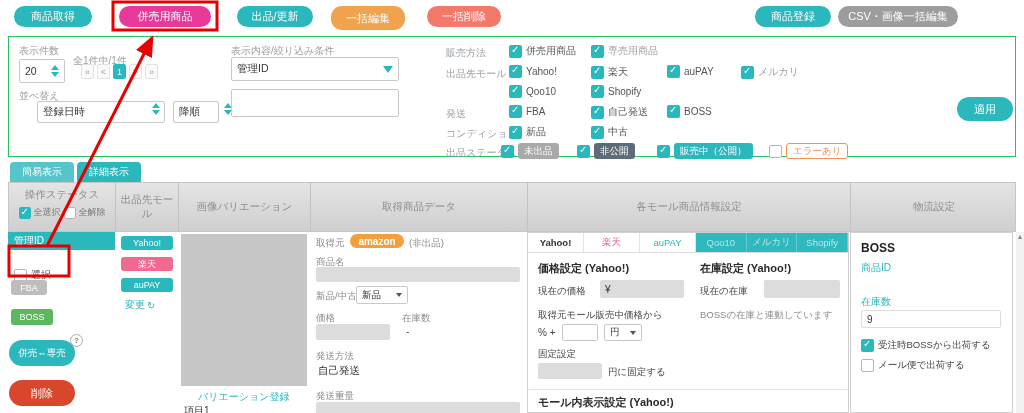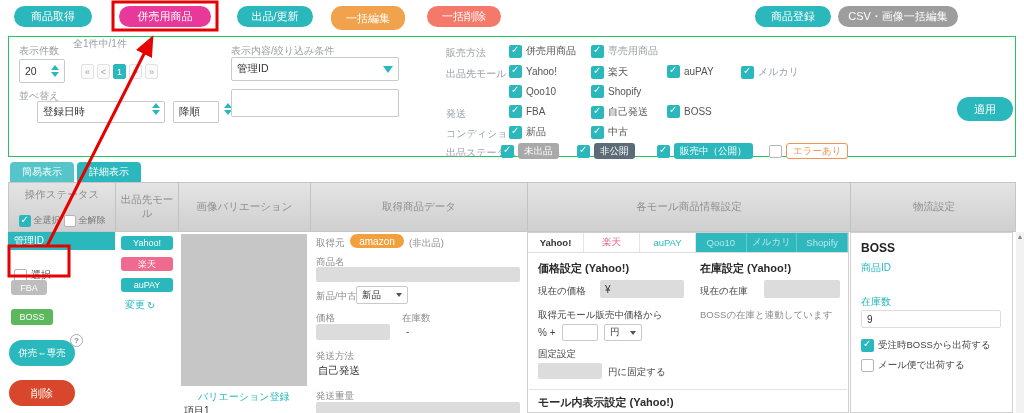--- a/index.html
+++ b/index.html
@@ -64,21 +64,21 @@
   <button class="btn btn-teal abs" style="left:14px;top:6px;width:78px;height:21px">商品取得</button>
   <button class="btn btn-pink abs" style="left:119px;top:6px;width:92px;height:21px">併売用商品</button>
   <button class="btn btn-teal abs" style="left:237px;top:6px;width:76px;height:21px">出品/更新</button>
   <button class="btn btn-orange abs" style="left:331px;top:6px;width:74px;height:24px">一括編集</button>
   <button class="btn btn-salmon abs" style="left:427px;top:6px;width:74px;height:21px">一括削除</button>
   <button class="btn btn-teal abs" style="left:755px;top:6px;width:76px;height:21px">商品登録</button>
   <button class="btn btn-gray abs" style="left:838px;top:6px;width:120px;height:21px">CSV・画像一括編集</button>
 
   <div class="panel abs" style="left:8px;top:36px;width:1008px;height:121px">
     <span class="lbl abs" style="left:10px;top:7px">表示件数</span>
-    <span class="lbl abs" style="left:64px;top:0">全1件中/1件</span>
+    <span class="lbl abs" style="left:64px;top:17px">全1件中/1件</span>
 
     <div class="winput abs" style="left:10px;top:22px;width:46px;height:24px">
       <span class="val">20</span>
       <span class="spin">
           <i class="up"></i>
           <i class="dn"></i>
         </span>
     </div>
 
     <div class="abs" style="left:72px;top:27px;display:flex;gap:3px">
@@ -192,21 +192,21 @@
 
     <button class="btn btn-teal abs" style="left:948px;top:60px;width:56px;height:24px;border-radius:12px">適用</button>
   </div>
 
   <div class="vtab abs" style="left:10px;top:162px;width:64px">簡易表示</div>
   <div class="vtab active abs" style="left:77px;top:162px;width:64px">詳細表示</div>
 
   <div class="thead abs" style="left:8px;top:182px;width:1008px;height:50px">
     <div class="th" style="left:0;width:107px">
       <div style="text-align:center;margin-top:5px">操作ステータス</div>
-      <div style="display:flex;align-items:center;justify-content:center;gap:3px;margin-top:12px;font-size:9px;color:#777">
+      <div style="display:flex;align-items:center;justify-content:center;gap:3px;margin-top:4px;font-size:9px;color:#777">
         <span class="cb checked" style="width:12px;height:12px"></span>
         <span>全選択</span>
         <span class="cb un" style="width:12px;height:12px"></span>
         <span>全解除</span>
       </div>
     </div>
     <div class="th center" style="left:107px;width:63px">
         <span>出品先モール</span>
       </div>
     <div class="th center" style="left:170px;width:132px">
@@ -249,21 +249,21 @@
     </div>
 
     <div class="abs" style="left:170px;top:0;width:132px;height:181px">
       <div class="abs" style="left:3px;top:2px;width:126px;height:152px;background:#C6C6C6"></div>
       <span class="abs teal-txt" style="left:20px;top:158px;font-size:10px">バリエーション登録</span>
       <span class="abs" style="left:6px;top:172px;font-size:10px;color:#333">項目1</span>
     </div>
 
     <div class="abs" style="left:302px;top:0;width:217px;height:127px">
       <span class="slbl abs" style="left:6px;top:5px">取得元</span>
-      <span class="rbadge abs" style="left:40px;top:2px;width:54px;height:14px;background:#F2A03D;border-radius:8px;font-size:10px;font-weight:normal">amazon</span>
+      <span class="rbadge abs" style="left:40px;top:2px;width:54px;height:14px;background:#F2A03D;border-radius:8px;font-size:10px;font-weight:bold">amazon</span>
       <span class="slbl abs" style="left:99px;top:5px">(非出品)</span>
 
       <span class="slbl abs" style="left:6px;top:24px">商品名</span>
       <div class="ginput abs" style="left:6px;top:35px;width:204px;height:15px"></div>
 
       <span class="slbl abs" style="left:6px;top:58px">新品/中古</span>
       <div class="winput abs" style="left:46px;top:54px;width:52px;height:18px">
         <span class="val" style="font-size:9.5px">新品</span>
         <i class="caret-dark"></i>
       </div>

